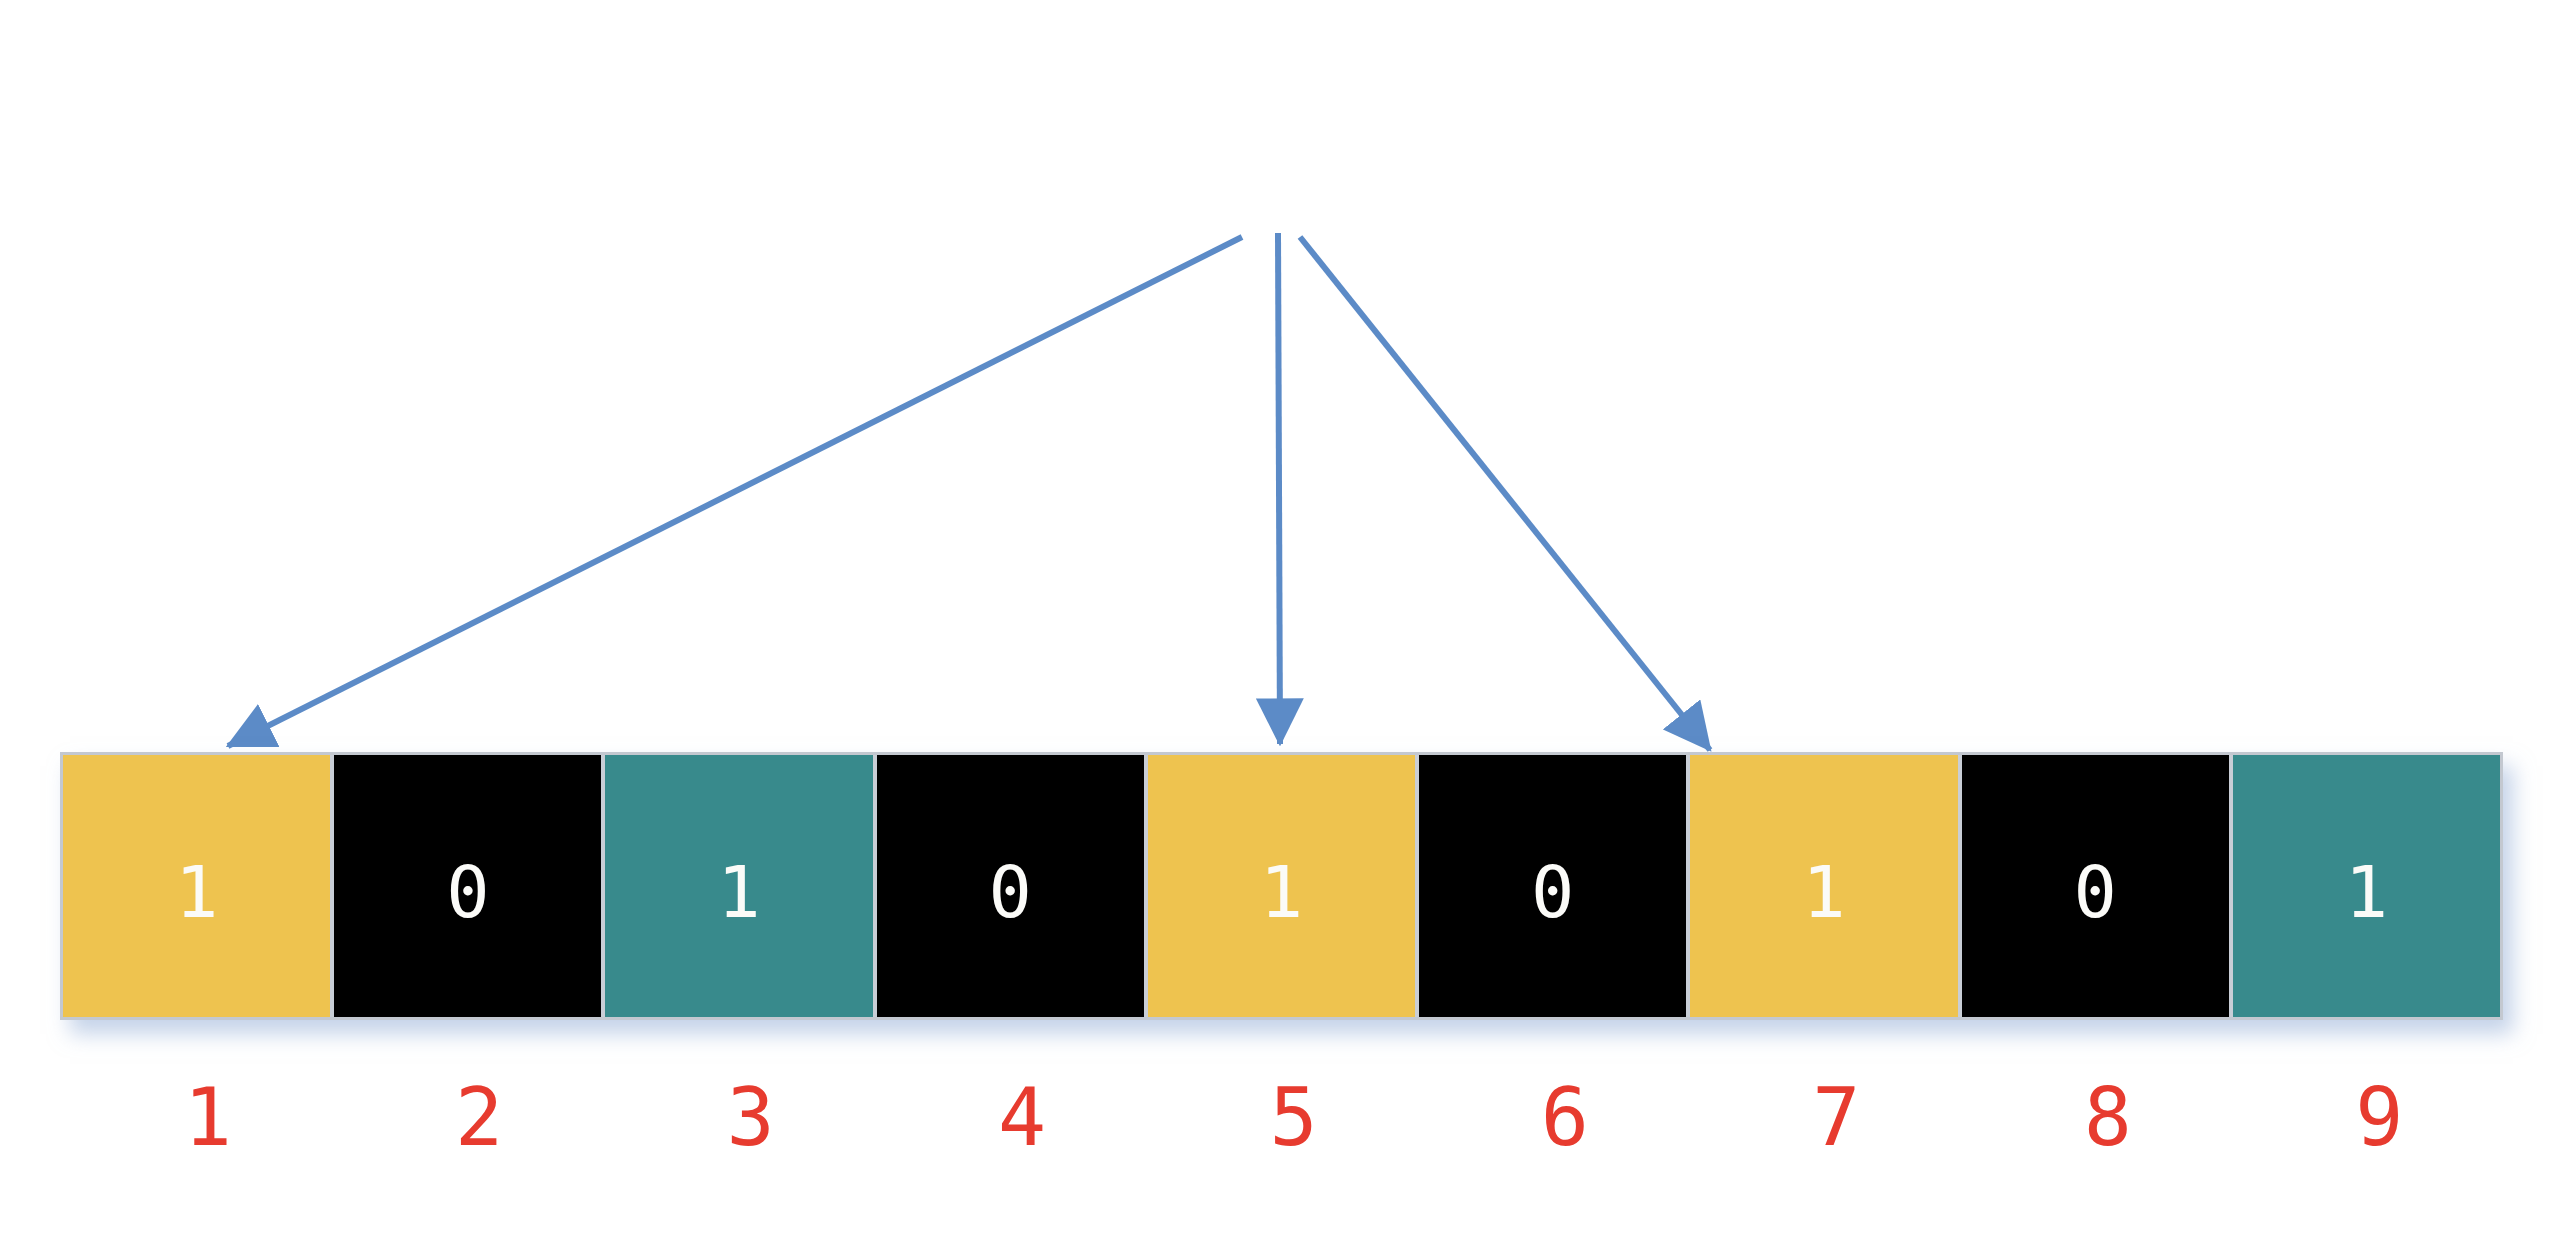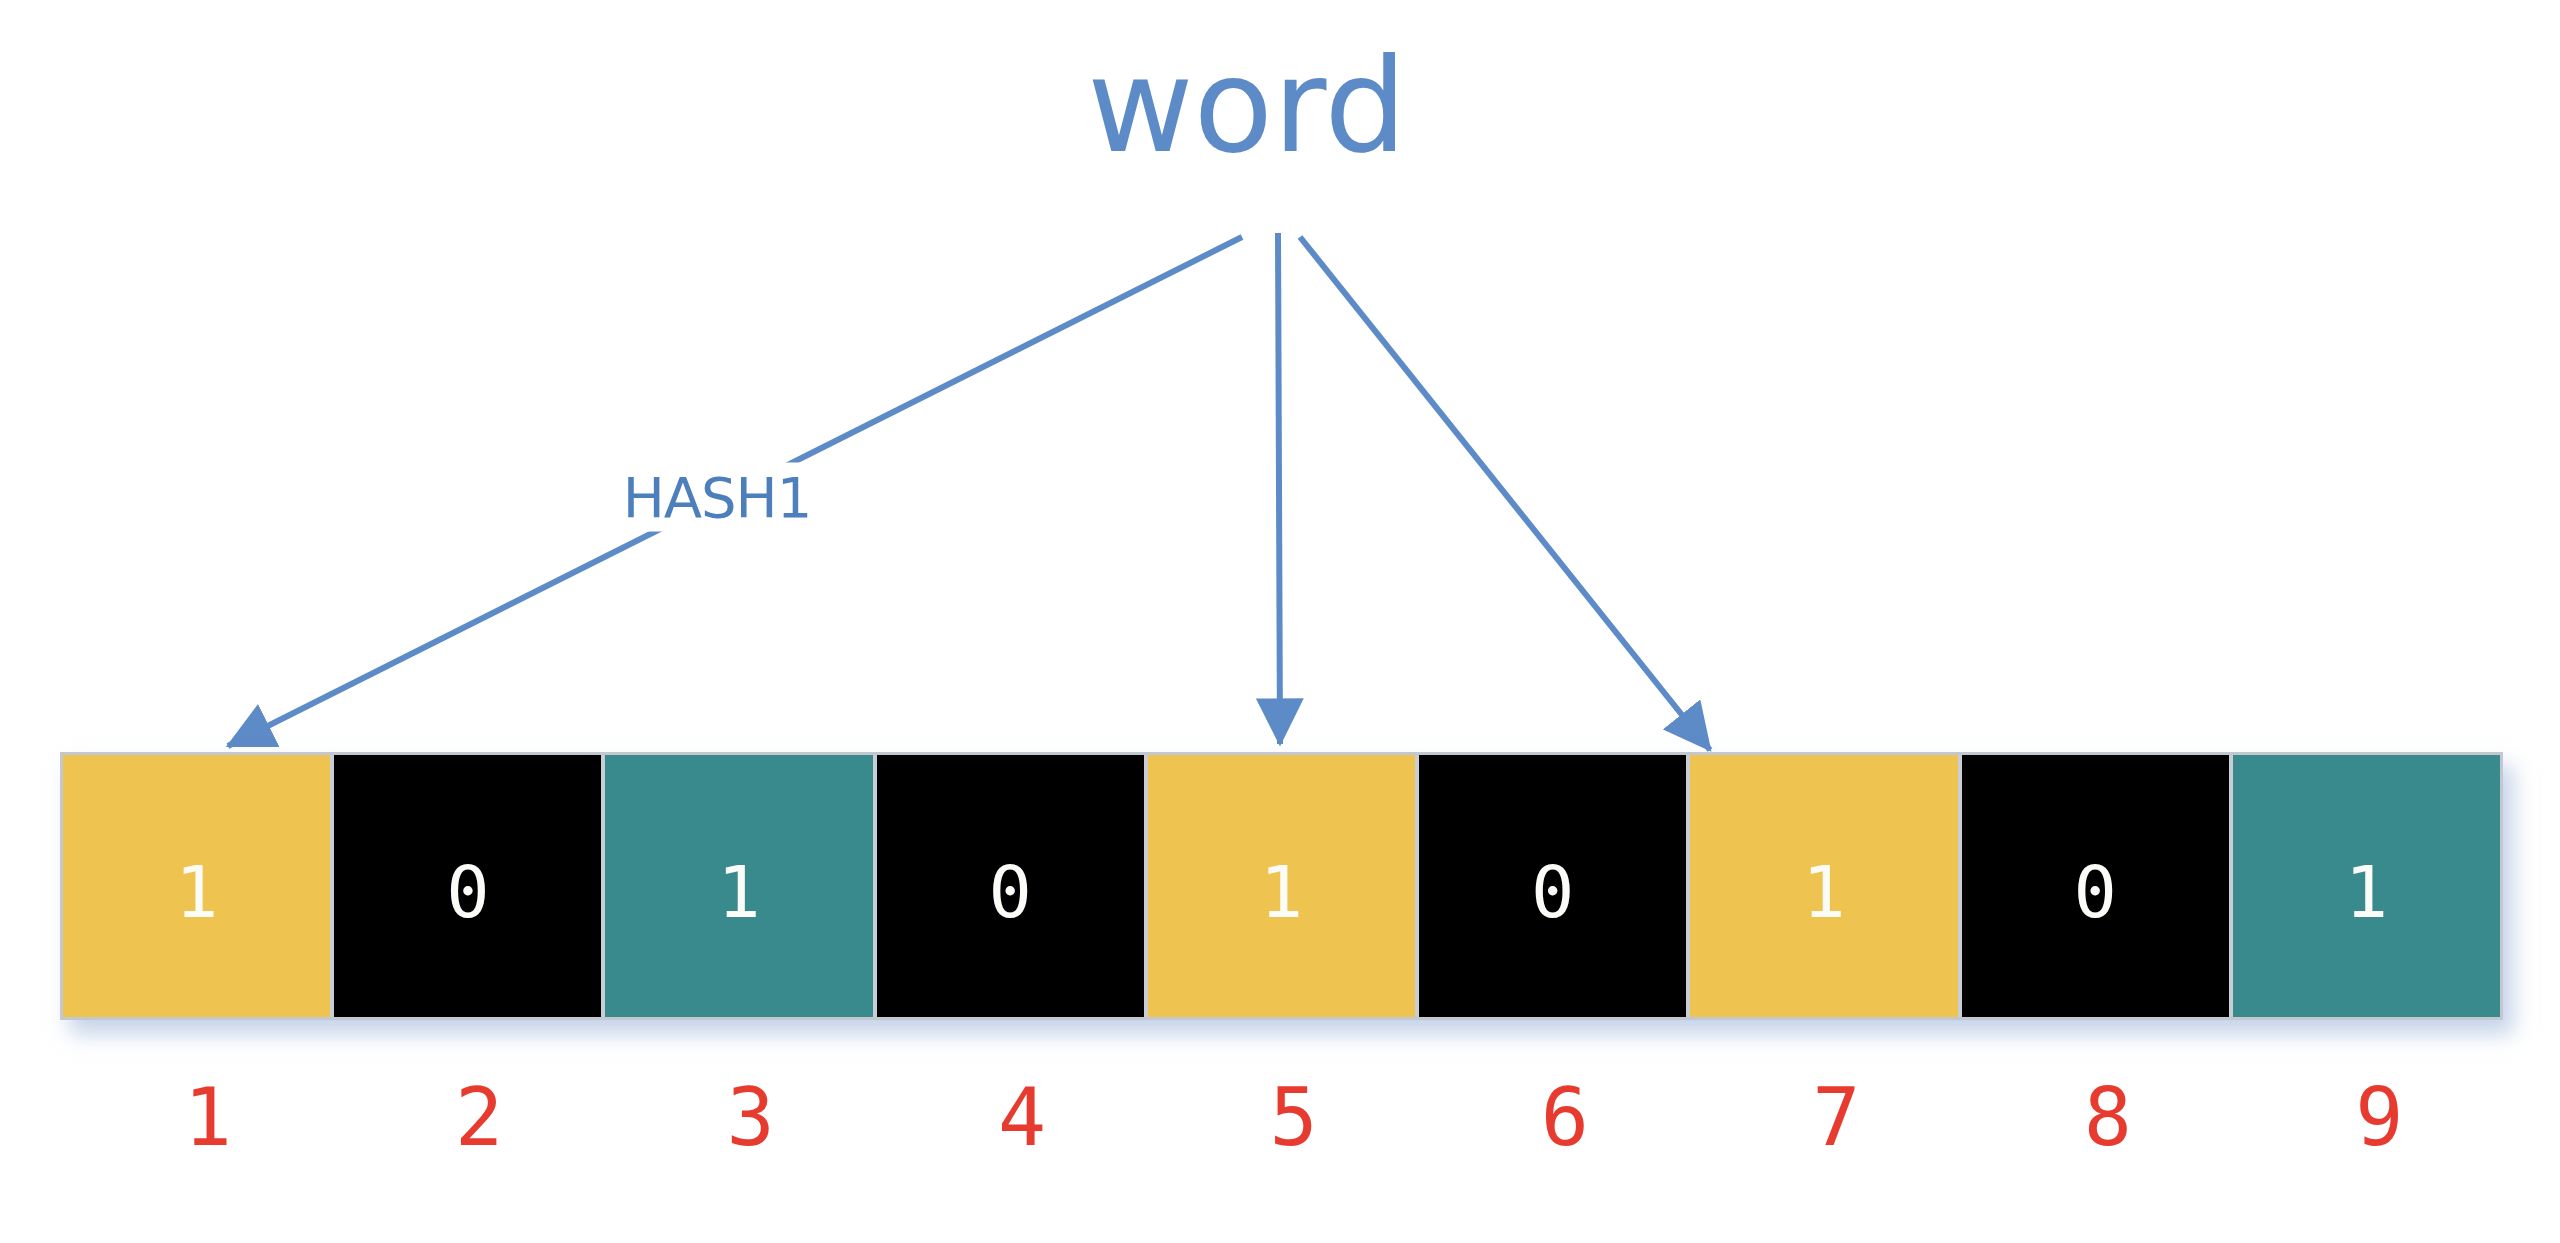--- a/index.html
+++ b/index.html
@@ -75,34 +75,32 @@
     font-size:80px;
     line-height:1;
     color:#E73B2F;
   }
 </style>
 </head>
 <body>
 
 <div class="canvas">
 
-  <div class="word-title">word</div>
 
   <svg class="arrow-layer" width="2560" height="1243" viewBox="0 0 2560 1243">
     <defs>
       <marker id="ah" viewBox="0 0 10 10" refX="9.5" refY="5" markerWidth="8" markerHeight="8" orient="auto">
         <path d="M0,0 L10,5 L0,10 z" fill="#5C8BC7"></path>
       </marker>
     </defs>
     <line x1="1242" y1="237" x2="228" y2="746" marker-end="url(#ah)"></line>
     <line x1="1278" y1="233" x2="1280" y2="744" marker-end="url(#ah)"></line>
     <line x1="1300" y1="237" x2="1710" y2="750" marker-end="url(#ah)"></line>
   </svg>
 
-  <div class="hash-label hl-1">HASH1</div>
 
   <div class="bit-row">
       <div class="cell" style="background: rgb(238, 195, 79);">
         <span>1</span>
       </div>
       <div class="cell" style="background: rgb(0, 0, 0);">
         <span>0</span>
       </div>
       <div class="cell" style="background: rgb(56, 138, 140);">
         <span>1</span>

